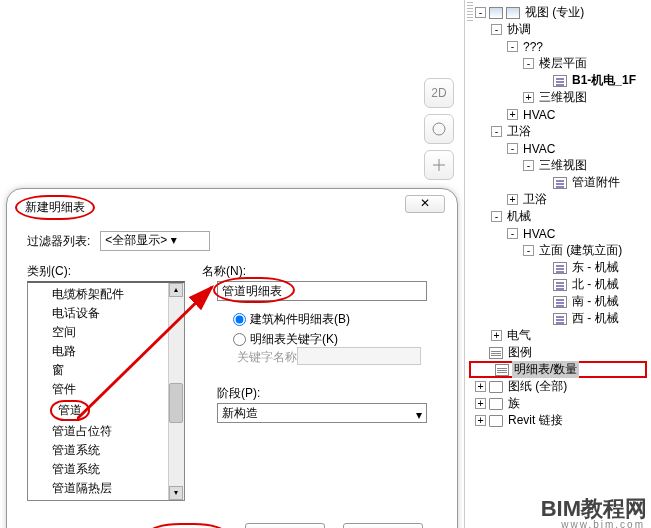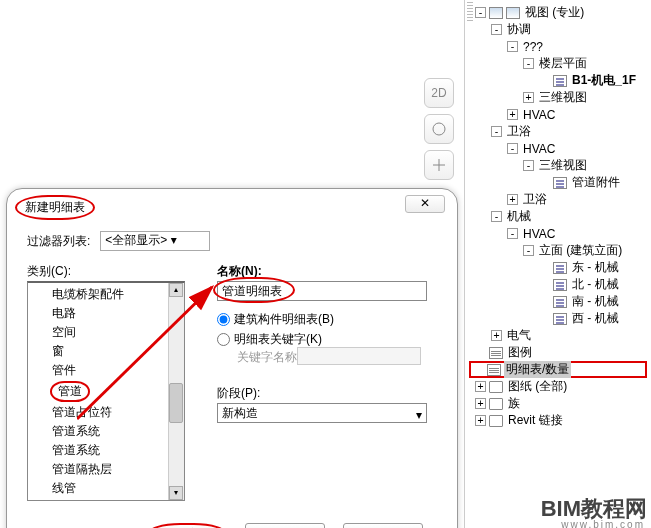--- a/index.html
+++ b/index.html
@@ -19,25 +19,25 @@
   .filter-row { position: absolute; left: 20px; top: 42px; display: flex; align-items: center; gap: 10px; }
   .filter-select { width: 110px; height: 20px; border: 1px solid #aaa; padding: 0 4px; background: #fff; }
   
   .cat-label { position: absolute; left: 20px; top: 74px; text-align: right; }
   .cat-list { position: absolute; left: 20px; top: 92px; width: 158px; height: 220px; border: 1px solid #888; border-top: 2px solid #666; overflow: hidden; background: #fff; padding: 2px 0; }
   .cat-item { padding: 1px 0 1px 24px; white-space: nowrap; cursor: pointer; }
   .cat-scroll { position: absolute; right: 0; top: 0; width: 16px; height: 100%; background: #eee; border-left: 1px solid #ccc; }
   .cat-scroll-thumb { position: absolute; right: 1px; top: 100px; width: 14px; height: 40px; background: #ccc; border: 1px solid #aaa; border-radius: 2px; }
   .cat-scroll-arrow { position: absolute; right: 1px; width: 14px; height: 14px; background: #ddd; border: 1px solid #aaa; text-align: center; font-size: 8px; line-height: 12px; }
   
-  .name-label { position: absolute; left: 210px; top: 74px; font-weight: bold; }
+  .name-label { position: absolute; left: 195px; top: 74px; }
   .name-input { position: absolute; left: 210px; top: 92px; width: 210px; height: 20px; border: 1px solid #888; padding: 2px 4px; }
   .name-circle { position: absolute; left: 206px; top: 88px; width: 82px; height: 26px; border: 2px solid #d00; border-radius: 50%/60%; pointer-events: none; }
   
-  .radio-row { position: absolute; left: 210px; display: flex; align-items: center; gap: 4px; }
+  .radio-row { position: absolute; left: 226px; display: flex; align-items: center; gap: 4px; }
   .radio-1 { top: 122px; }
   .radio-2 { top: 142px; justify-content: flex-end; }
   .kw-label { position: absolute; left: 230px; top: 160px; color: #999; }
   .kw-input { position: absolute; left: 290px; top: 158px; width: 124px; height: 18px; border: 1px solid #ccc; background: #f5f5f5; }
   
   .phase-label { position: absolute; left: 210px; top: 196px; }
   .phase-select { position: absolute; left: 210px; top: 214px; width: 210px; height: 20px; border: 1px solid #888; padding: 0 4px; }
   
   .btn-row { position: absolute; left: 140px; bottom: 18px; display: flex; gap: 18px; }
   .dlg-btn { width: 80px; height: 22px; border: 1px solid #999; border-radius: 3px; background: linear-gradient(#fff,#e8e8e8); cursor: pointer; }
@@ -54,21 +54,21 @@
   .ico-view { border: 1px solid #888; background: linear-gradient(#cde,#fff); }
   .ico-folder { position: relative; }
   .ico-folder::before { content:""; position:absolute; inset:0; background:#fff; border:1px solid #888; border-radius:1px; }
   .ico-page { border:1px solid #888; background:#fff; position:relative; }
   .ico-page::after { content:""; position:absolute; left:2px; right:2px; top:2px; height:2px; background:#88b; box-shadow:0 3px 0 #88b, 0 6px 0 #88b; }
   .ico-sched { border:1px solid #888; background:#fff; position:relative; }
   .ico-sched::after { content:""; position:absolute; left:1px; right:1px; top:3px; height:1px; background:#888; box-shadow:0 2px 0 #888, 0 4px 0 #888; }
   .tree-label { padding: 0 2px; }
   .tree-label.bold { font-weight: bold; }
   .tree-label.hl { background: #ccc; }
-  .tree-row.boxed { border: 2px solid #d00; margin: 0 4px 0 4px; padding-left: 2px; }
+  .tree-row.boxed { border: 2px solid #d00; margin: 0 4px 0 4px; padding-left: 10px; }
   
   .watermark { position: absolute; right: 4px; bottom: 4px; font-size: 22px; font-weight: bold; color: #444; font-family: Arial; }
   .watermark-sub { position: absolute; right: 6px; bottom: -2px; font-size: 10px; color: #888; letter-spacing: 2px; }
   
   .grip { position:absolute; left:2px; top:2px; width:6px; height:20px; background:repeating-linear-gradient(#bbb,#bbb 1px,transparent 1px,transparent 3px); }
 </style>
 </head>
 <body>
 
 <div class="left-pane">
@@ -96,22 +96,23 @@
 
     <div class="filter-row">
       <span>过滤器列表:</span>
       <div class="filter-select"><span>&lt;全部显示&gt;</span> ▾</div>
     </div>
 
     <span class="cat-label">类别(C):</span>
     <div class="cat-list">
       <div id="cat-items">
           <div class="cat-item">电缆桥架配件</div>
+          <div class="cat-item">电话设备</div>
+          <div class="cat-item">空间</div>
           <div class="cat-item">电路</div>
-          <div class="cat-item">空间</div>
           <div class="cat-item">窗</div>
           <div class="cat-item">管件</div>
           <div class="cat-item" style="padding-left: 22px;"><span style="border: 2px solid rgb(221, 0, 0); border-radius: 50% / 70%; padding: 0px 6px; display: inline-block;">管道</span></div>
           <div class="cat-item">管道占位符</div>
           <div class="cat-item">管道系统</div>
           <div class="cat-item">管道系统</div>
           <div class="cat-item">管道隔热层</div>
           <div class="cat-item">线管</div>
         </div>
       <div class="cat-scroll">

